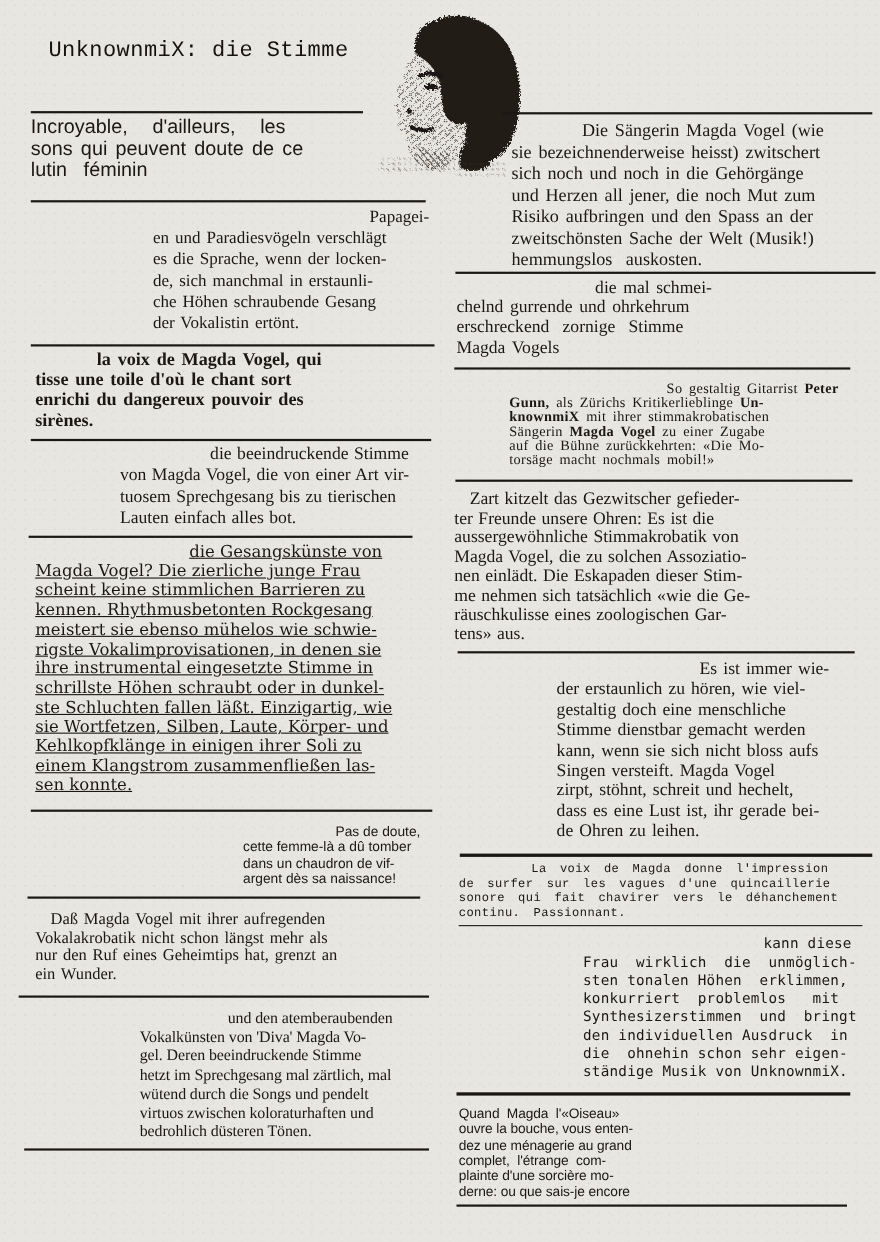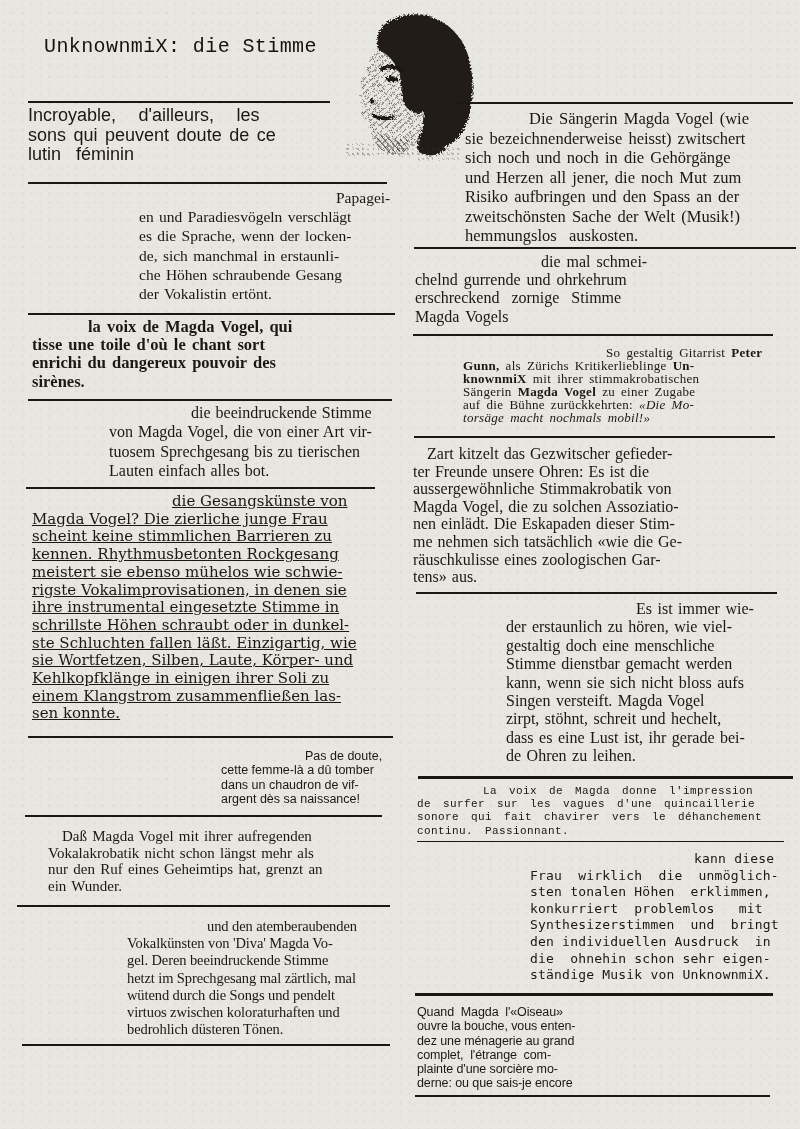--- a/index.html
+++ b/index.html
@@ -52,35 +52,35 @@
   .b-papageien{left:139px;top:188px;width:280px;
     font:15.5px/19.2px "Liberation Serif",serif;text-indent:197px;word-spacing:1.5px;}
   .b-la-voix-sirenes{left:32px;top:318px;width:310px;
     font:bold 16.5px/18.2px "Liberation Serif",serif;text-indent:56px;word-spacing:2px;}
   .b-beeindruckende{left:85px;top:403px;width:330px;
     font:16px/19.3px "Liberation Serif",serif;text-indent:82px;word-spacing:1px;margin-left:24px;}
   .b-gesangskuenste{left:32px;top:493px;width:360px;
     font:15px/17.7px "DejaVu Serif",serif;text-indent:140px;text-decoration:underline;}
   .b-pas-de-doute{left:221px;top:749px;width:190px;
     font:12.5px/14.4px "Liberation Sans",sans-serif;text-indent:84px;}
-  .b-dass-magda{left:48px;top:828px;width:360px;
+  .b-dass-magda{left:32px;top:828px;width:360px;
     font:15px/16.5px "Liberation Serif",serif;text-indent:14px;word-spacing:1.5px;}
   .b-atemberaubende{left:127px;top:918px;width:290px;
     font:14.5px/17.2px "Liberation Serif",serif;text-indent:80px;letter-spacing:-0.1px;}
 
   
   .b-saengerin{left:465px;top:109px;width:360px;
     font:16.5px/19.5px "Liberation Serif",serif;text-indent:64px;word-spacing:2px;}
   .b-schmeichelnd{left:415px;top:253px;width:280px;
     font:16px/18.2px "Liberation Serif",serif;text-indent:126px;word-spacing:2px;}
   .b-schimpfte{left:463px;top:347px;width:340px;
     font:13px/12.9px "Liberation Serif",serif;text-indent:143px;
     word-spacing:2.5px;letter-spacing:0.3px;}
   .b-schimpfte .b{font-weight:bold;}
-  .b-schimpfte .i{font-style:italic;}
+  .b-schimpfte .i{}
   .b-zart{left:413px;top:445px;width:340px;
     font:16px/17.6px "Liberation Serif",serif;text-indent:14px;word-spacing:1px;}
   .b-es-ist{left:506px;top:600px;width:300px;
     font:16px/18.4px "Liberation Serif",serif;text-indent:130px;word-spacing:1.5px;}
   .b-la-voix-magda{left:417px;top:785px;width:400px;
     font:11px/13.2px "Liberation Mono",monospace;text-indent:66px;
     word-spacing:5px;letter-spacing:0.4px;}
   .b-kann-diese{left:530px;top:851px;width:270px;
     font:13px/16.6px "DejaVu Sans Mono",monospace;text-indent:164px;letter-spacing:0.2px;}
   .b-quand-magda{left:417px;top:1005px;width:190px;

